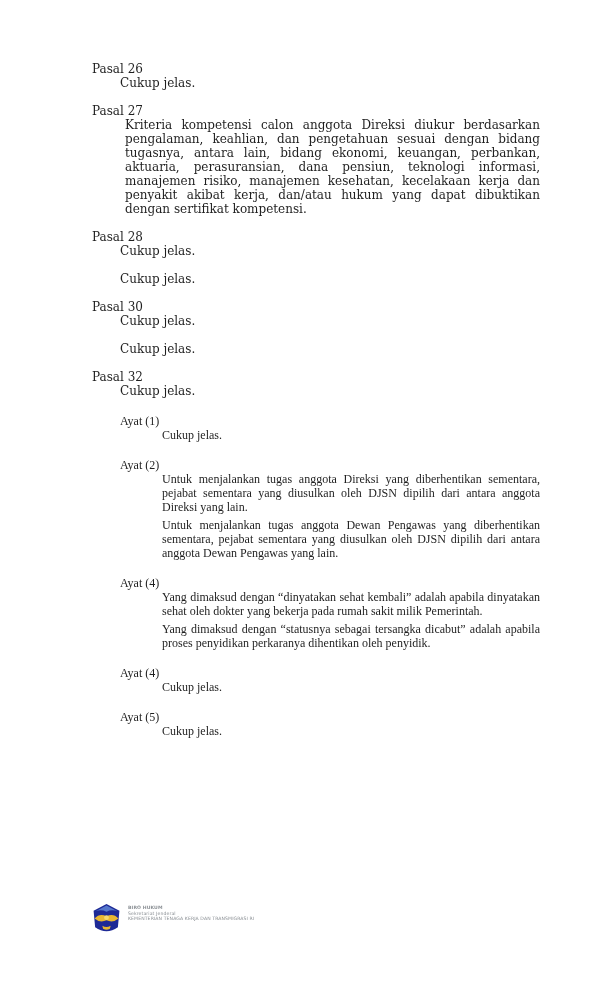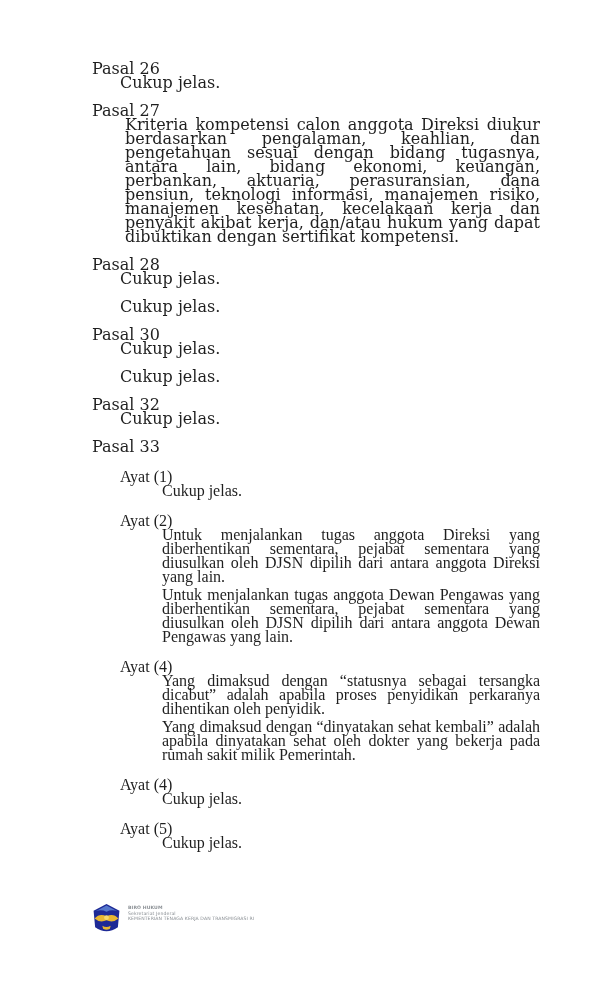--- a/index.html
+++ b/index.html
@@ -10,21 +10,21 @@
     background: #ffffff;
     font-family: "DejaVu Serif", "Liberation Serif", serif;
     color: #1f1f1f;
     overflow: hidden;
   }
   .doc {
     position: absolute;
     left: 92px;
     top: 62px;
     width: 448px;
-    font-size: 16px;
+    font-size: 12px;
     line-height: 14px;
   }
   .section { margin-bottom: 14px; }
   .pasal-heading { margin: 0; }
   .pasal-body { margin: 0 0 0 28px; }
   .pasal-body.just { text-align: justify; margin-left: 33px; }
   .ayat { margin: 16px 0 16px 28px; font-family: Liberation Serif, serif; }
   .ayat-label { margin: 0; }
   .ayat-body { margin: 0 0 0 42px; }
   .ayat-body .para { text-align: justify; margin: 0; }
@@ -84,42 +84,41 @@
     <div class="section">
       <p class="pasal-body">Cukup jelas.</p>
     </div>
 
     <div class="section">
       <p class="pasal-heading">Pasal 32</p>
       <p class="pasal-body">Cukup jelas.</p>
     </div>
 
     <div class="section">
-      <p class="pasal-heading">Pasal 33</p>
 
       <div class="ayat">
         <p class="ayat-label">Ayat (1)</p>
         <div class="ayat-body">
           <p class="para short">Cukup jelas.</p>
         </div>
       </div>
 
       <div class="ayat gap-before">
         <p class="ayat-label">Ayat (2)</p>
         <div class="ayat-body">
           <p class="para">Untuk menjalankan tugas anggota Direksi yang diberhentikan sementara, pejabat sementara yang diusulkan oleh DJSN dipilih dari antara anggota Direksi yang lain.</p>
           <p class="para">Untuk menjalankan tugas anggota Dewan Pengawas yang diberhentikan sementara, pejabat sementara yang diusulkan oleh DJSN dipilih dari antara anggota Dewan Pengawas yang lain.</p>
         </div>
       </div>
 
       <div class="ayat">
         <p class="ayat-label">Ayat (4)</p>
         <div class="ayat-body">
+          <p class="para">Yang dimaksud dengan “dinyatakan sehat kembali” adalah apabila dinyatakan sehat oleh dokter yang bekerja pada rumah sakit milik Pemerintah.</p>
           <p class="para">Yang dimaksud dengan “statusnya sebagai tersangka dicabut” adalah apabila proses penyidikan perkaranya dihentikan oleh penyidik.</p>
-          <p class="para">Yang dimaksud dengan “dinyatakan sehat kembali” adalah apabila dinyatakan sehat oleh dokter yang bekerja pada rumah sakit milik Pemerintah.</p>
         </div>
       </div>
 
       <div class="ayat gap-before">
         <p class="ayat-label">Ayat (4)</p>
         <div class="ayat-body">
           <p class="para short">Cukup jelas.</p>
         </div>
       </div>
 

